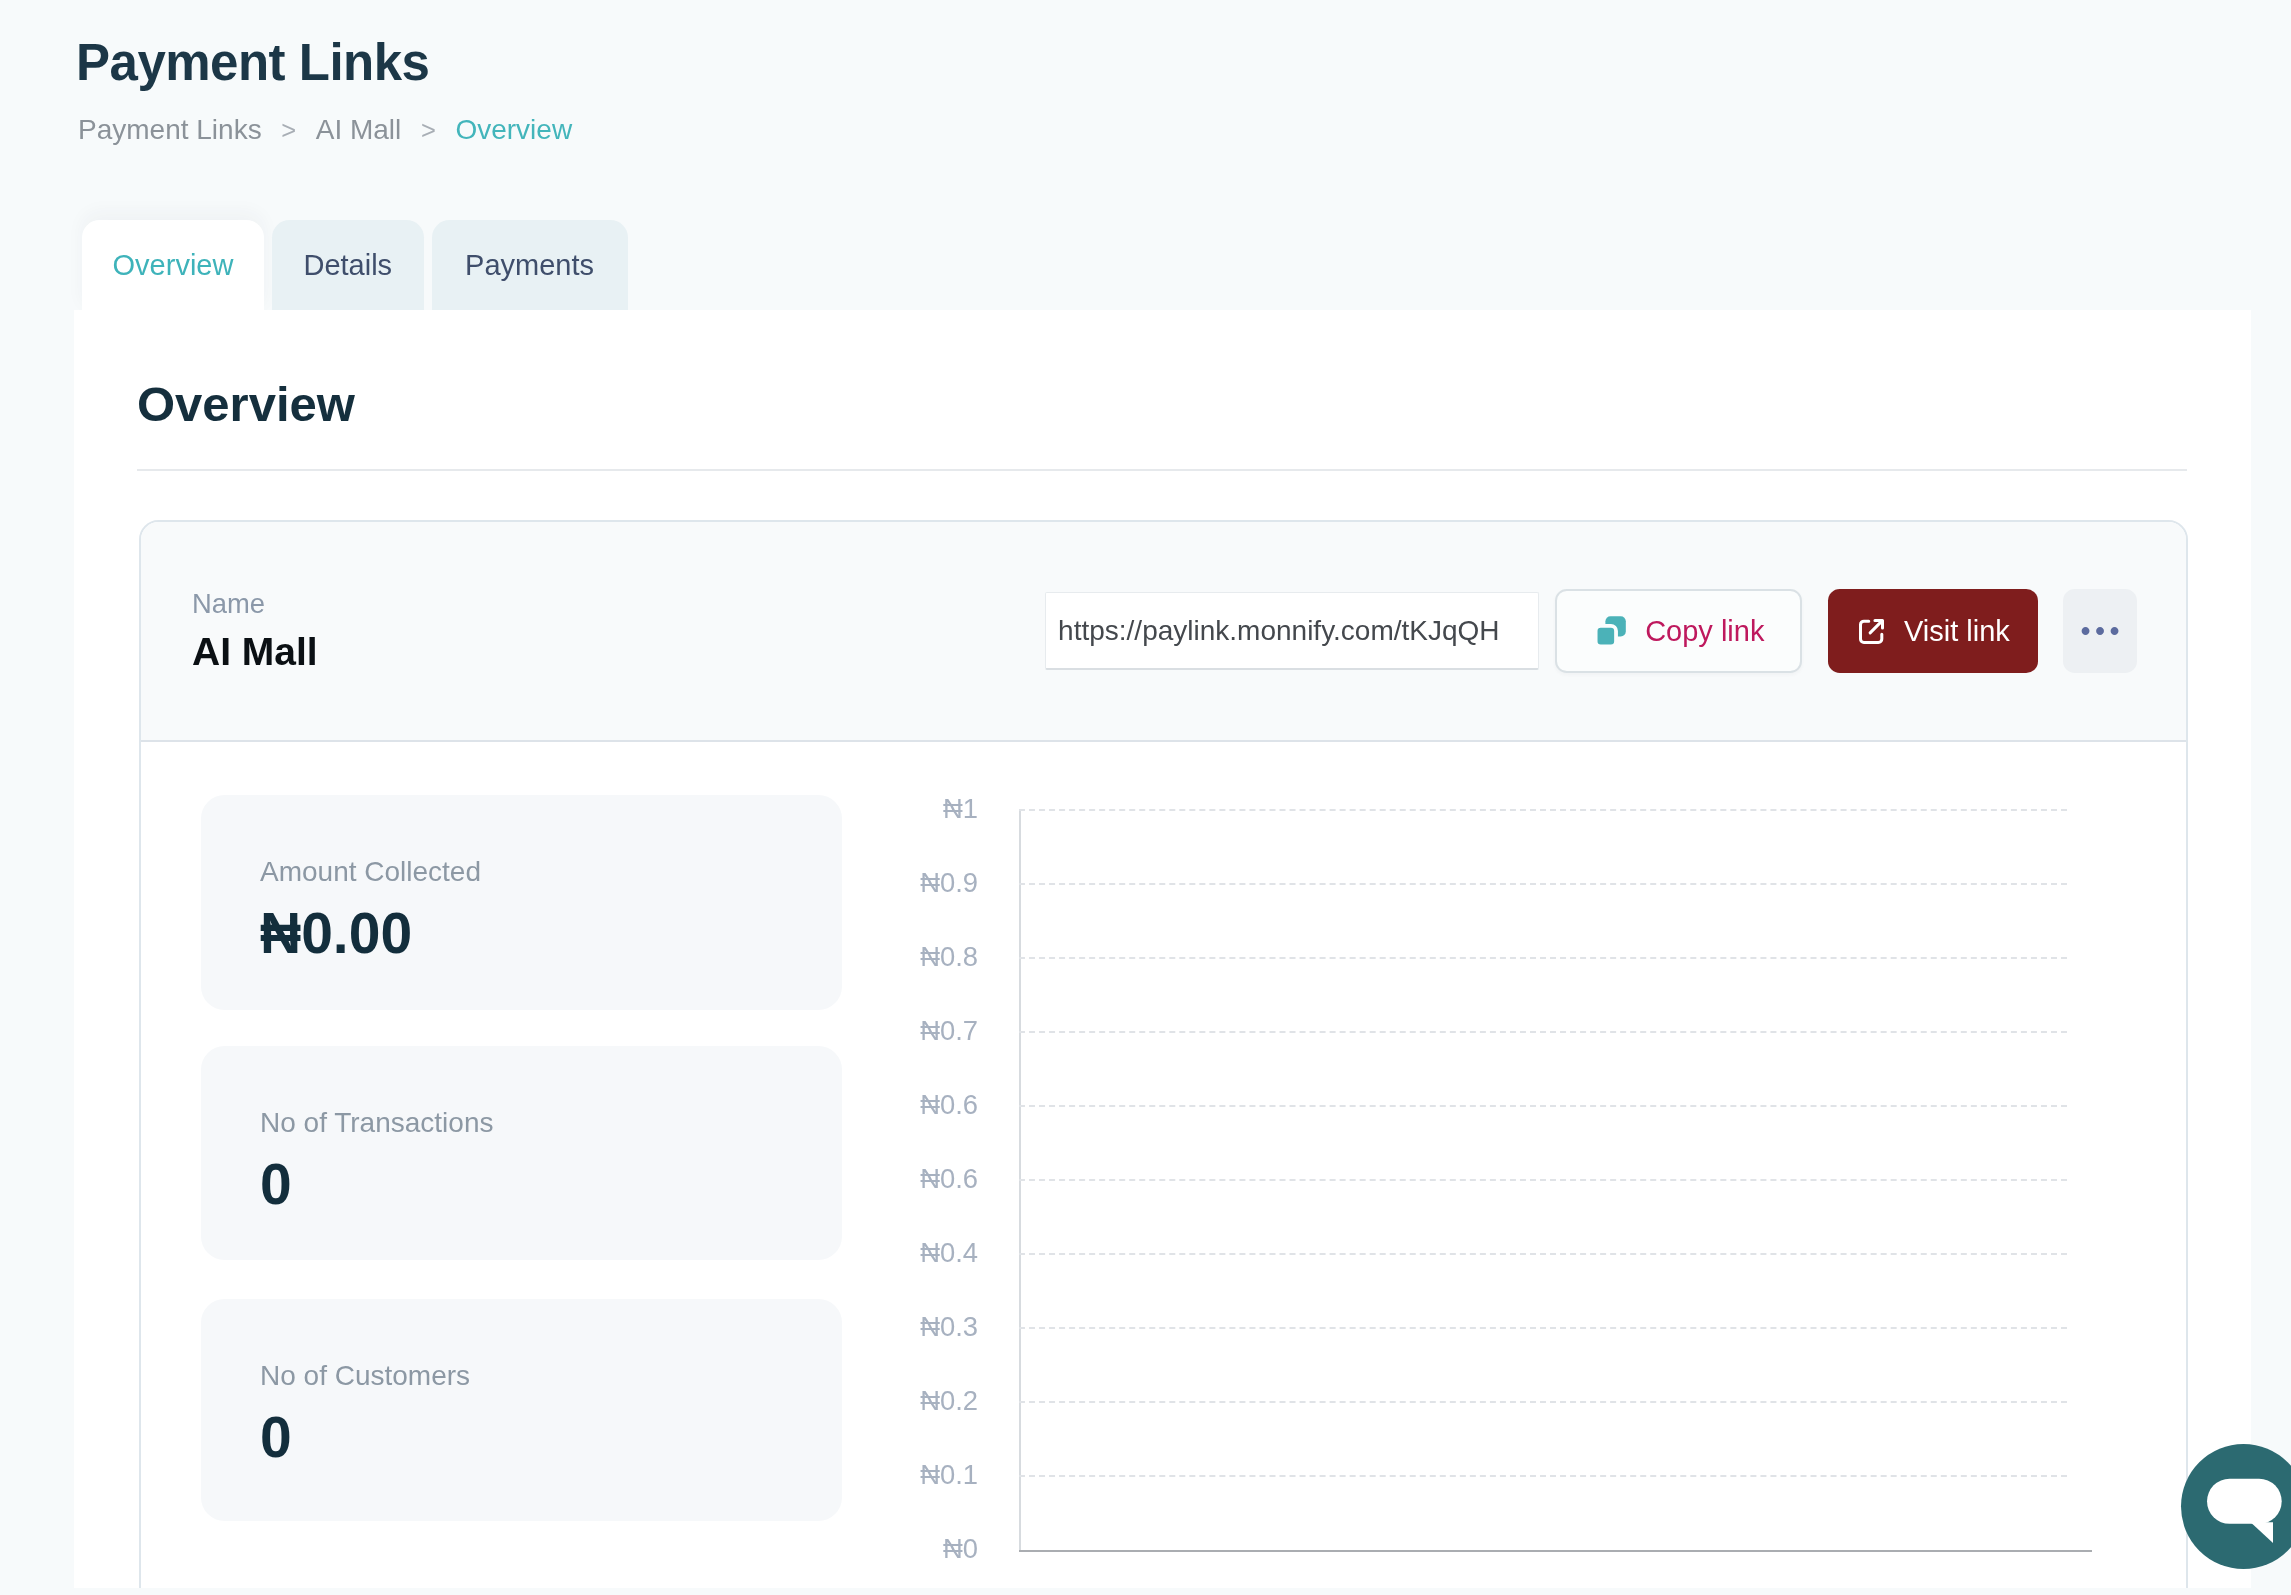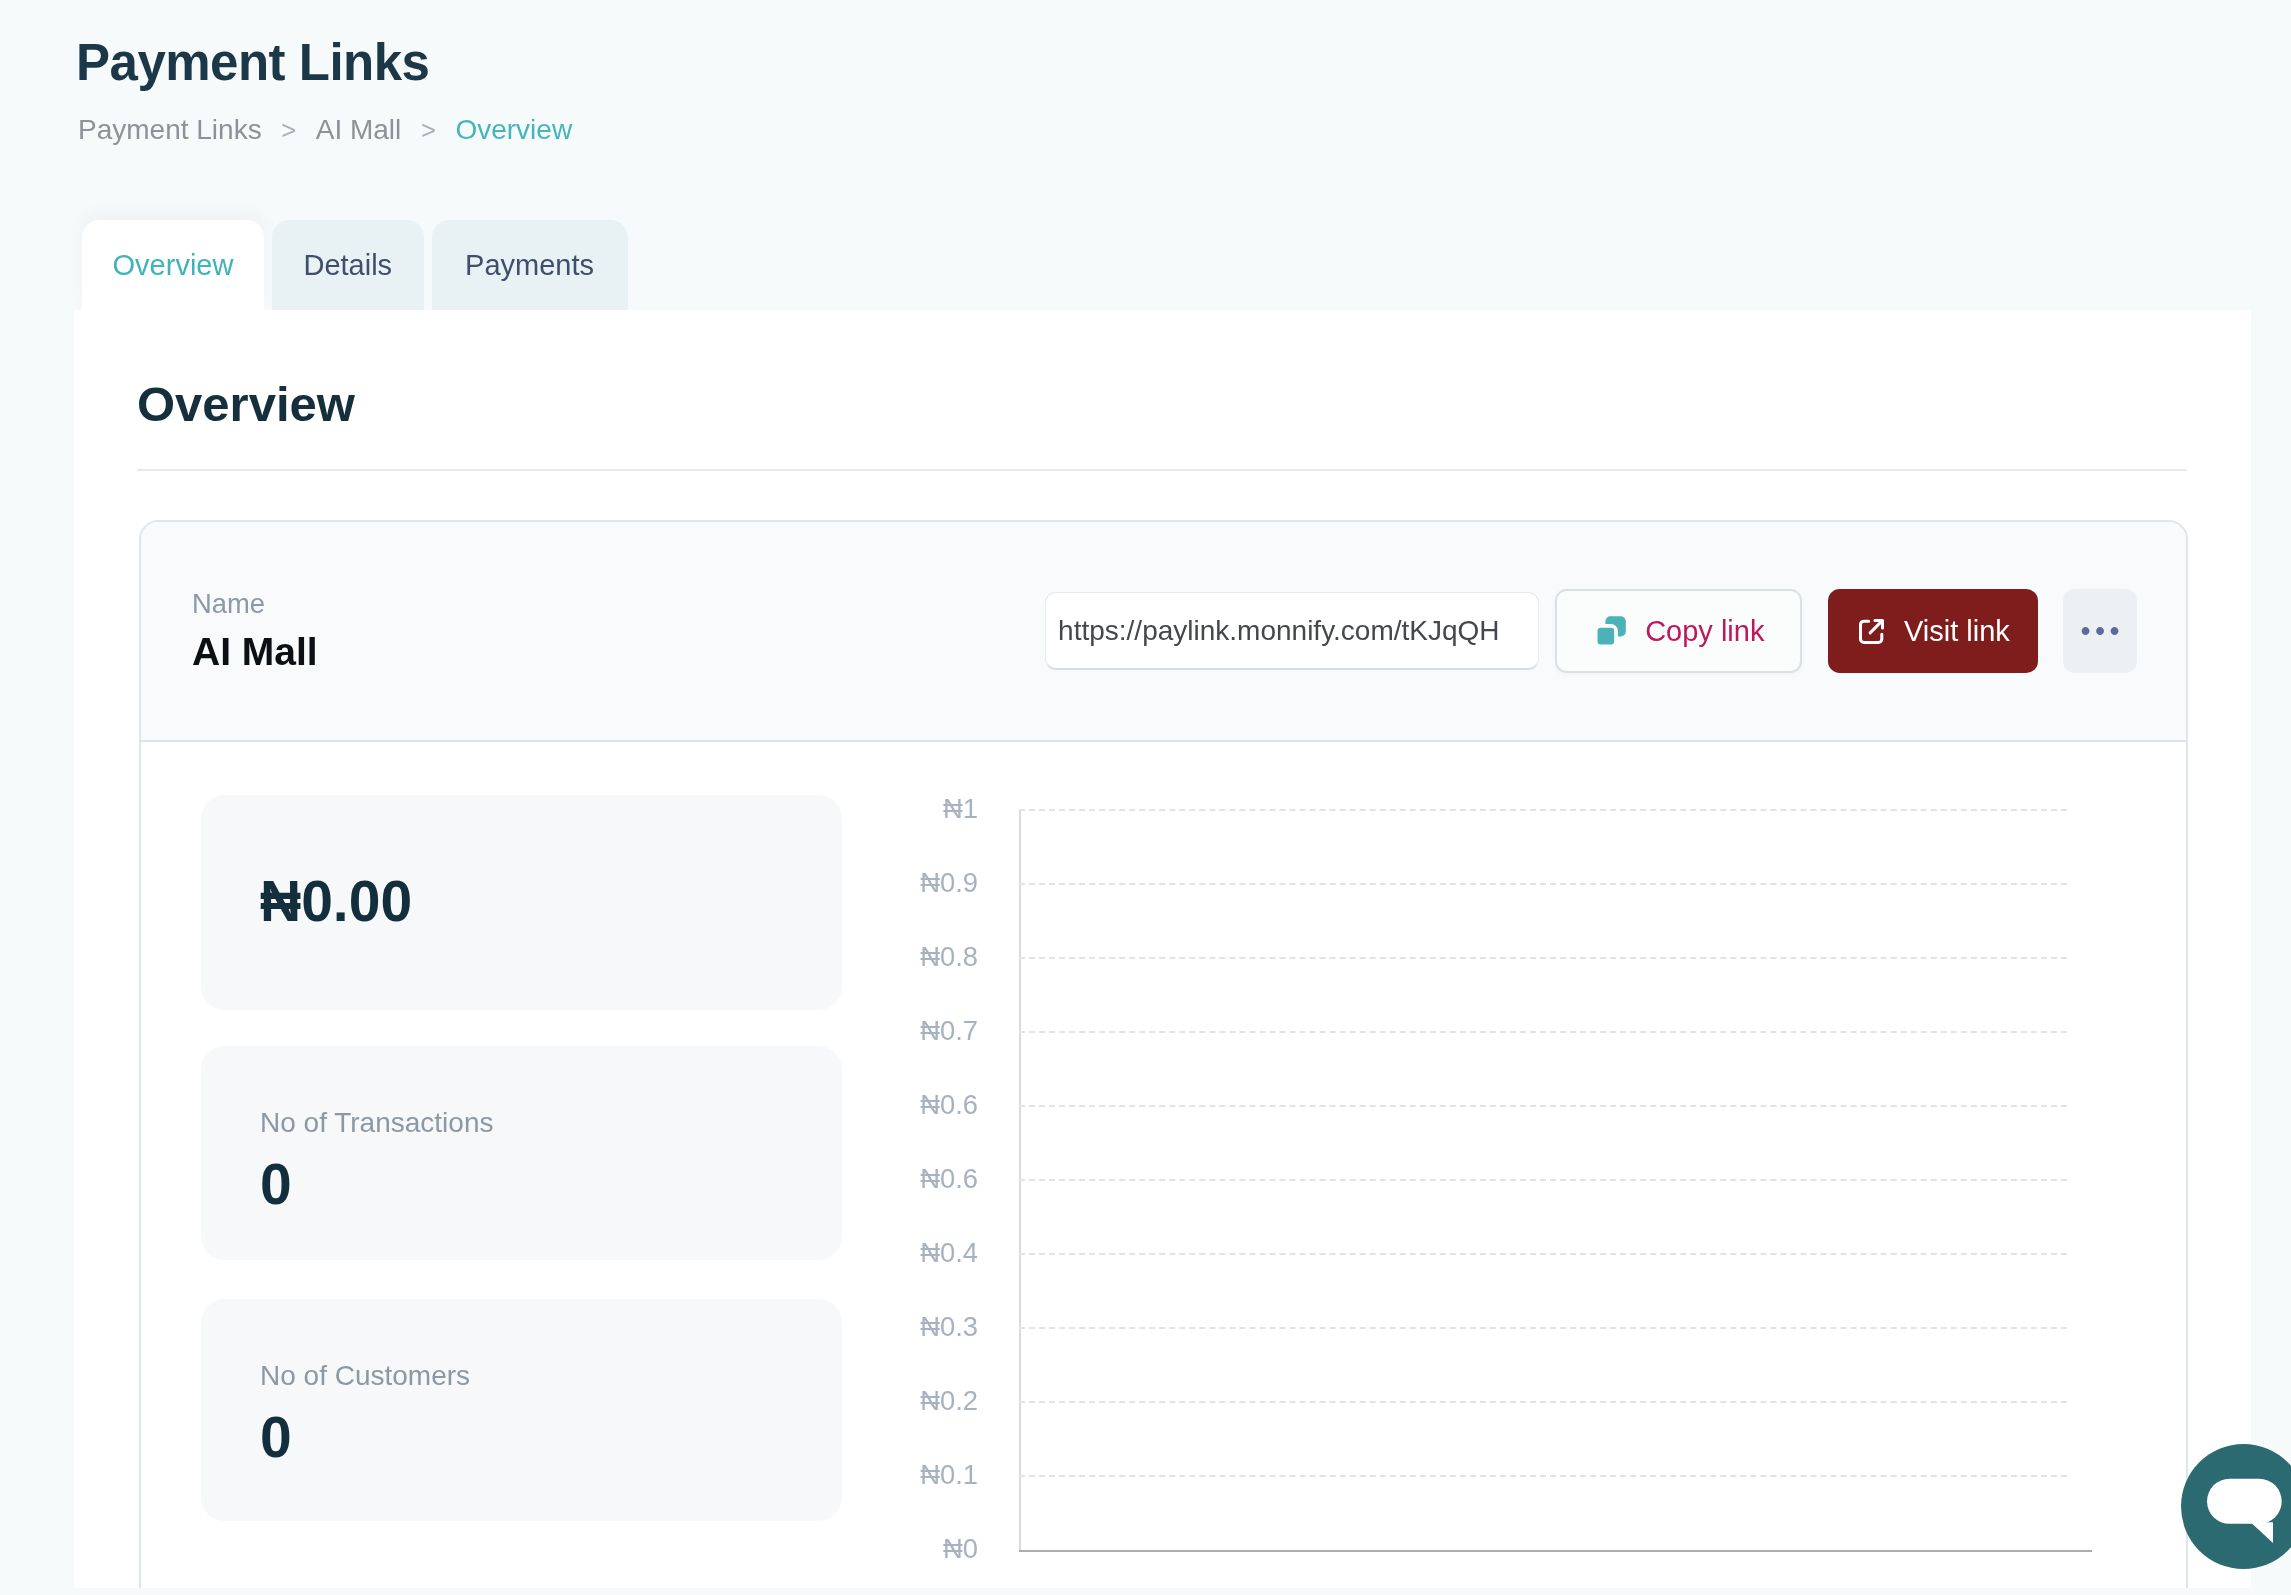--- a/index.html
+++ b/index.html
@@ -64,21 +64,21 @@
     position:absolute; left:0; top:0; width:100%; height:220px;
     background:#f8fafb; border-bottom:2px solid #dde3e9;
     display:flex; align-items:center; padding:0 49px 0 51px;
   }
   .name-block { display:flex; flex-direction:column; }
   .name-label { font-size:27.4px; color:#8b98a9; }
   .name-value { font-size:39px; font-weight:bold; color:#0b1014; margin-top:9.8px; }
   .header-actions { margin-left:auto; display:flex; align-items:center; }
   .url-input {
     width:494px; height:78px; background:#ffffff;
-    border:1px solid #e7ebee; border-bottom:2px solid #d9dee2; border-radius:11px;
+    border:1px solid #e7ebee; border-bottom:2px solid #d9dee2; border-radius:2px;
     font-family:"Liberation Sans","DejaVu Sans",sans-serif;
     font-size:28px; color:#44484d; padding:0 11.8px;margin-left:40px;
   }
   .btn {
     display:flex; align-items:center; justify-content:center;
     border:none; cursor:pointer; border-radius:11.8px;
     font-family:"Liberation Sans","DejaVu Sans",sans-serif; font-size:29px;
   }
   .copy-btn {
     margin-left:15.7px; width:247px; height:84px;
@@ -185,20 +185,21 @@
           </svg>
           <span>Visit link</span>
         </button>
         <button class="btn more-btn">
           <span>•••</span>
         </button>
       </div>
     </div>
 
     <div class="stat-card stat-card-1">
+      <div class="stat-label">Amount Collected</div>
       <div class="stat-value">₦0.00</div>
     </div>
     <div class="stat-card stat-card-2">
       <div class="stat-label">No of Transactions</div>
       <div class="stat-value">0</div>
     </div>
     <div class="stat-card stat-card-3">
       <div class="stat-label">No of Customers</div>
       <div class="stat-value">0</div>
     </div>

